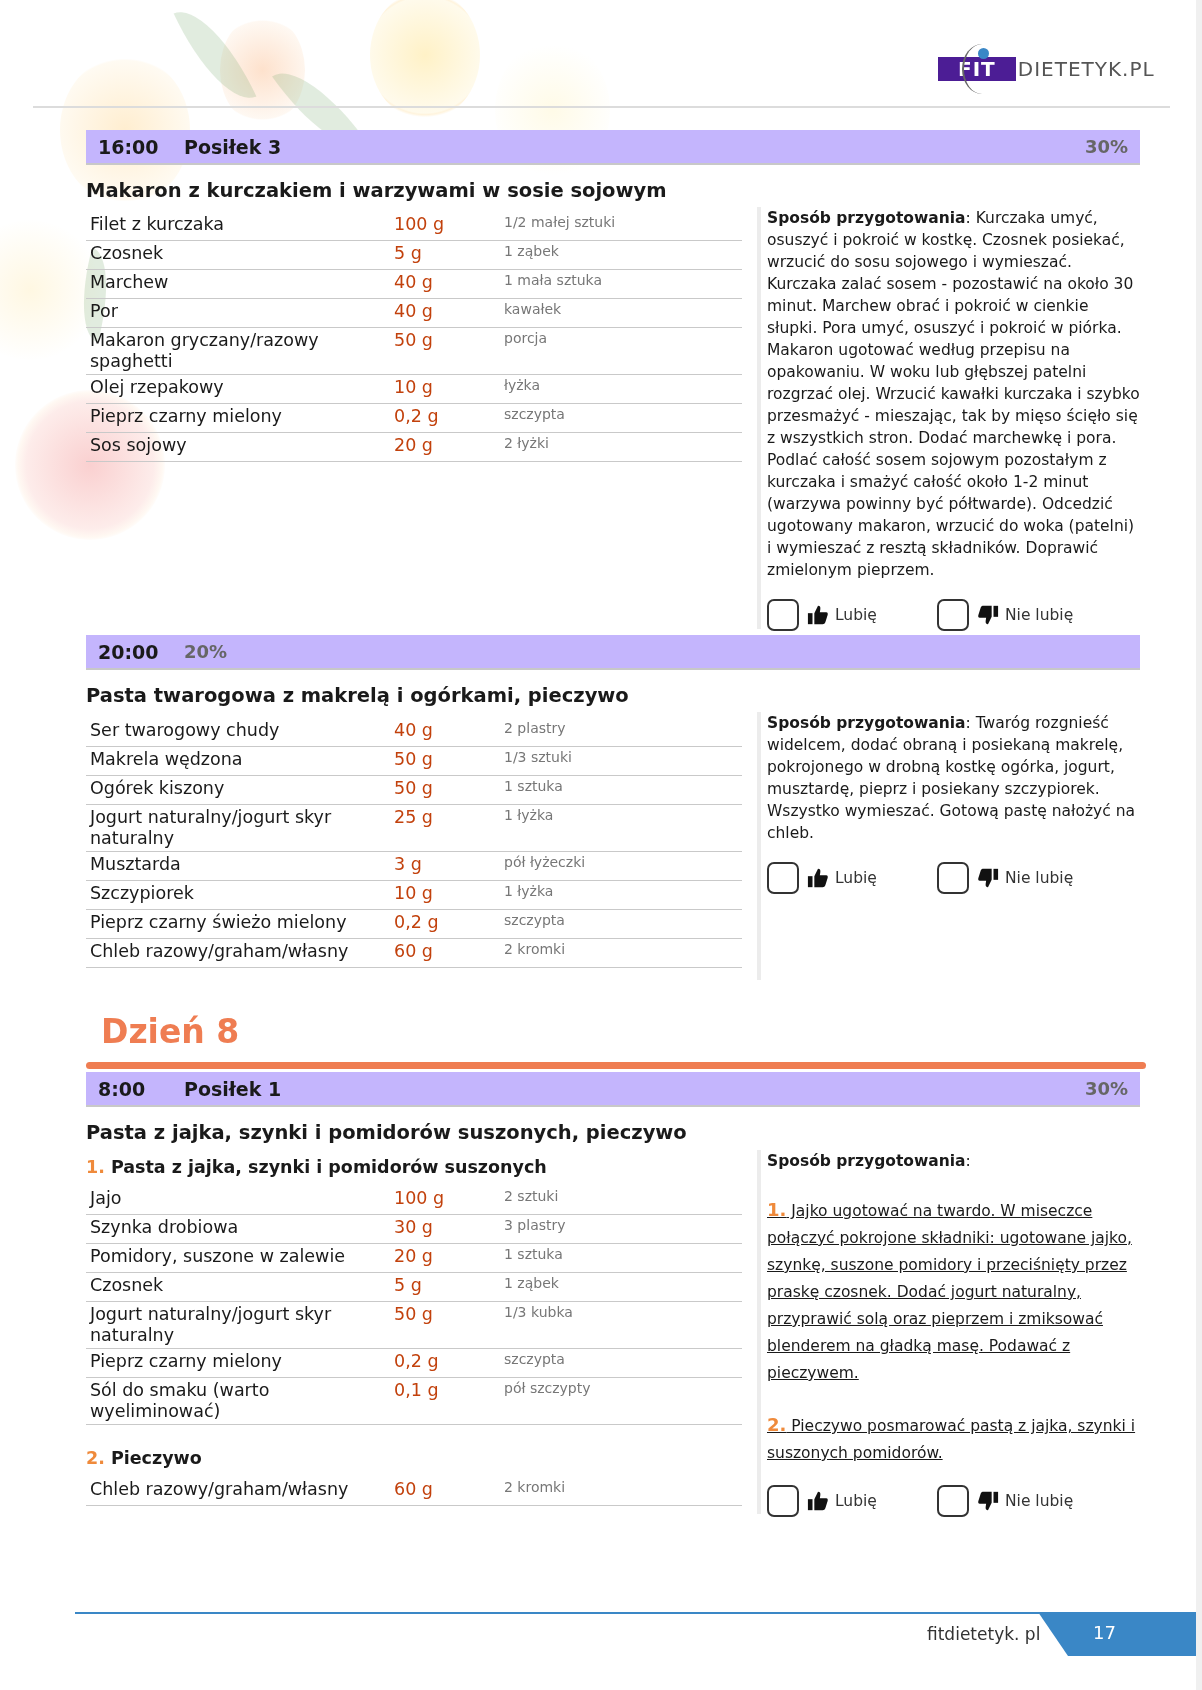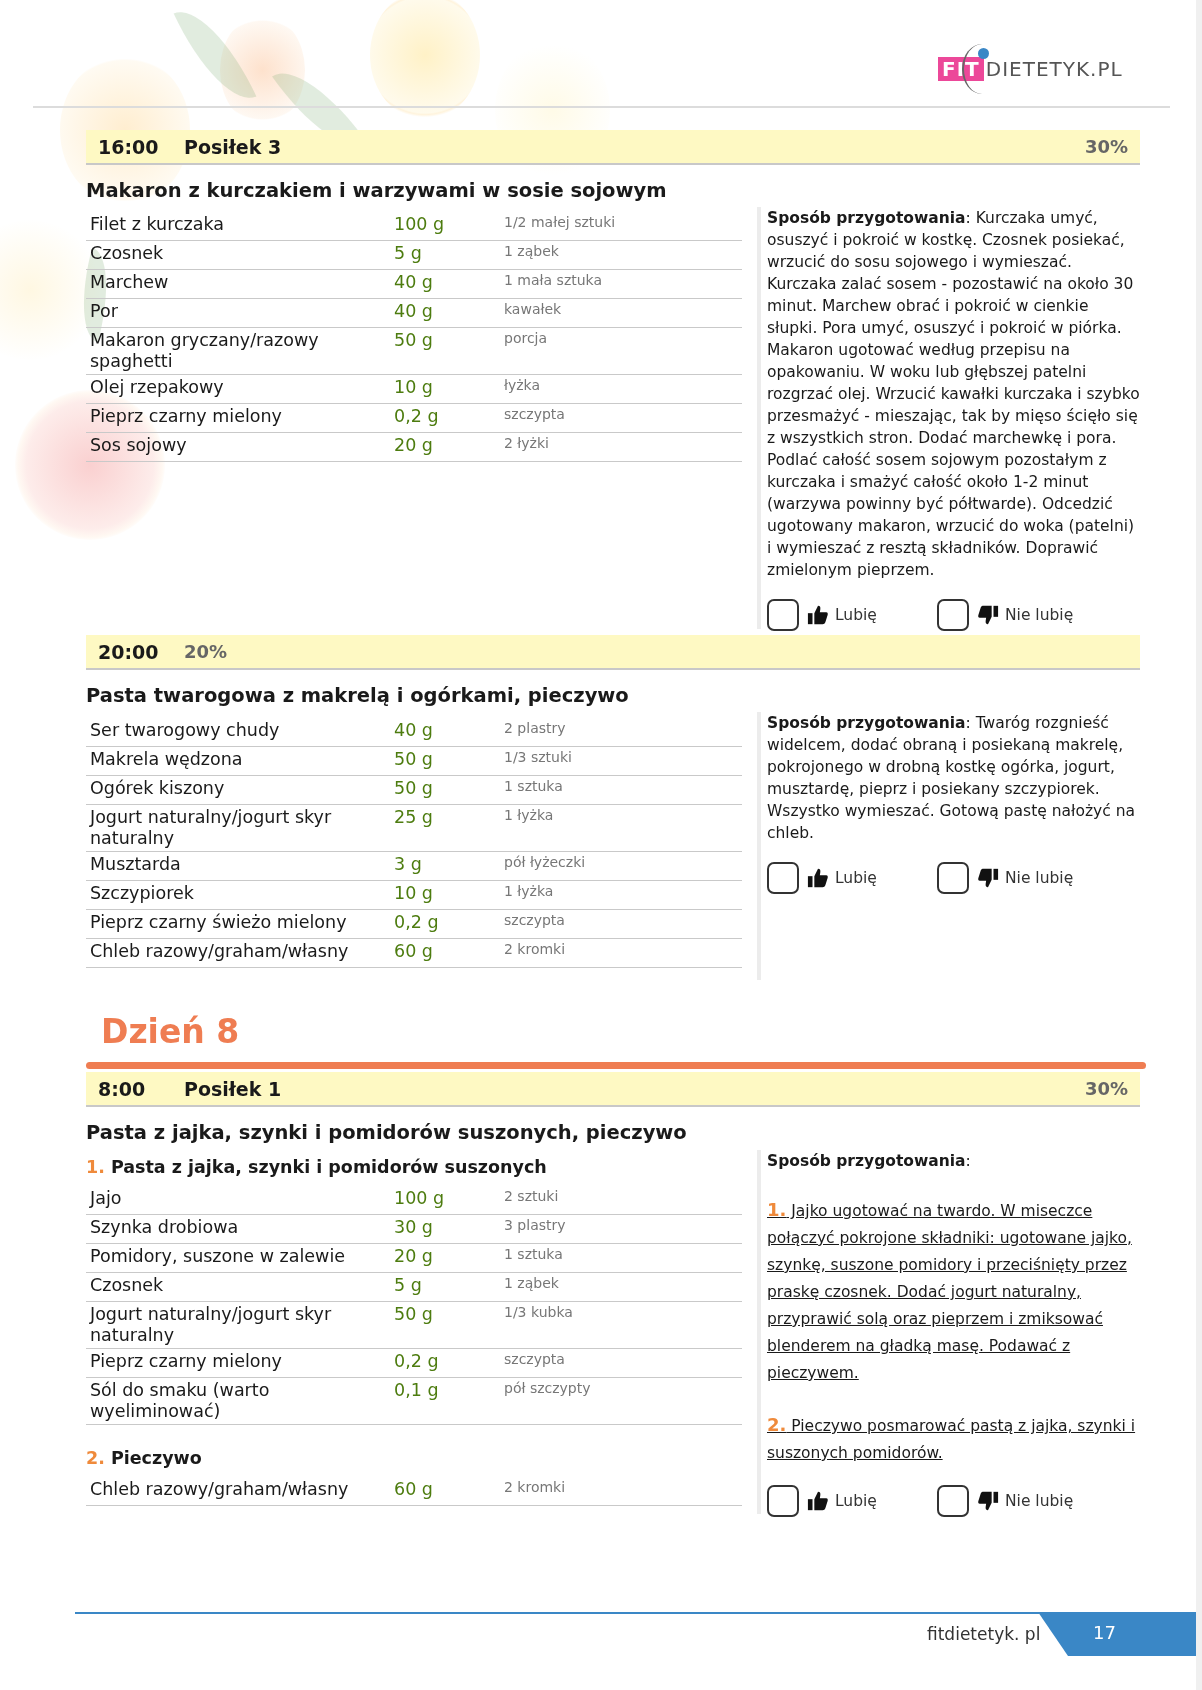--- a/index.html
+++ b/index.html
@@ -14,38 +14,38 @@
   .bg4 { left: 495px; top: 40px; width: 115px; height: 140px; background: radial-gradient(circle, rgba(255,240,170,0.28), transparent 72%); }
   .bg5 { left: 15px; top: 390px; width: 150px; height: 150px; background: radial-gradient(circle, rgba(240,120,120,0.35), rgba(245,150,140,0.18) 60%, rgba(255,210,170,0.15) 68%, transparent 72%); }
   .bg6 { left: -40px; top: 220px; width: 140px; height: 140px; background: radial-gradient(circle, rgba(255,225,140,0.25), transparent 72%); }
   .leaf { position: absolute; background: rgba(120,170,110,0.22); border-radius: 0 100% 0 100%; pointer-events: none; }
   .leaf1 { left: 195px; top: 0; width: 40px; height: 110px; transform: rotate(-25deg); }
   .leaf2 { left: 300px; top: 55px; width: 40px; height: 110px; transform: rotate(-35deg); }
   .leaf3 { left: 80px; top: 250px; width: 30px; height: 90px; transform: rotate(15deg); }
 
   .header-rule { position: absolute; left: 33px; top: 106px; width: 1137px; height: 2px; background: #dcdcdc; }
   .logo { position: absolute; left: 938px; top: 44px; height: 50px; display: flex; align-items: center; }
-  .logo-fit { background: #ec4899; color: #fff; font-weight: bold; font-size: 20px; letter-spacing: 1px; padding: 1px 4px; line-height: 22px; font-family: "DejaVu Sans", sans-serif; }
+  .logo-fit { background: #4c1d95; color: #fff; font-weight: bold; font-size: 20px; letter-spacing: 1px; padding: 1px 20px; line-height: 22px; font-family: "DejaVu Sans", sans-serif; }
   .logo-rest { color: #555; font-size: 20px; letter-spacing: 1px; margin-left: 2px; font-family: "DejaVu Sans", sans-serif; }
   .logo-arc { position: absolute; left: 24px; top: 0px; width: 40px; height: 50px; border-left: 2px solid #666; border-radius: 50%; }
   .logo-dot { position: absolute; left: 40px; top: 4px; width: 11px; height: 11px; background: #3a87c6; border-radius: 50%; }
 
-  .meal-header { position: absolute; left: 86px; width: 1054px; height: 35px; background: #fef9c3; border-bottom: 2px solid #c8c8c8; display: flex; align-items: center; font-size: 19px; font-weight: bold; color: #1a1a1a; }
+  .meal-header { position: absolute; left: 86px; width: 1054px; height: 35px; background: #c4b5fd; border-bottom: 2px solid #c8c8c8; display: flex; align-items: center; font-size: 19px; font-weight: bold; color: #1a1a1a; }
   .meal-time { margin-left: 12px; width: 86px; }
   .meal-name { flex: 1; }
   .meal-pct { margin-right: 12px; color: #666; font-size: 18px; }
 
   .recipe-title { position: absolute; left: 86px; font-size: 19.5px; font-weight: bold; color: #1a1a1a; }
   .sub-title { position: absolute; left: 86px; font-size: 17.5px; font-weight: bold; color: #1a1a1a; }
   .num { color: #ef8a3b; font-weight: bold; }
 
   .ing-table { position: absolute; left: 86px; width: 656px; }
   .ing-row { display: flex; border-bottom: 1.5px solid #c9c9c9; min-height: 29px; padding: 2px 0; gap: 24px; }
   .ing-name { width: 284px; padding-left: 4px; font-size: 17.5px; line-height: 21px; color: #1a1a1a; }
-  .ing-qty { width: 86px; font-size: 17.5px; color: #4d7c0f; }
+  .ing-qty { width: 86px; font-size: 17.5px; color: #c2410c; }
   .ing-desc { flex: 1; font-size: 14px; color: #777; }
 
   .prep { position: absolute; left: 757px; width: 383px; border-left: 4px solid #ececec; padding-left: 6px; }
   .prep-text { font-size: 15.5px; line-height: 22px; color: #1a1a1a; }
   .prep-text b { font-weight: bold; }
   .prep-step { font-size: 15.5px; line-height: 27px; color: #1a1a1a; margin-top: 24px; text-decoration: underline; }
   .prep-step .num { font-size: 18px; }
   .rating { display: flex; align-items: center; margin-top: 16px; height: 36px; }
   .rate-opt { display: flex; align-items: center; width: 170px; }
   .checkbox { width: 32px; height: 32px; border: 2px solid #333; border-radius: 7px; margin-right: 8px; background: #fff; }

